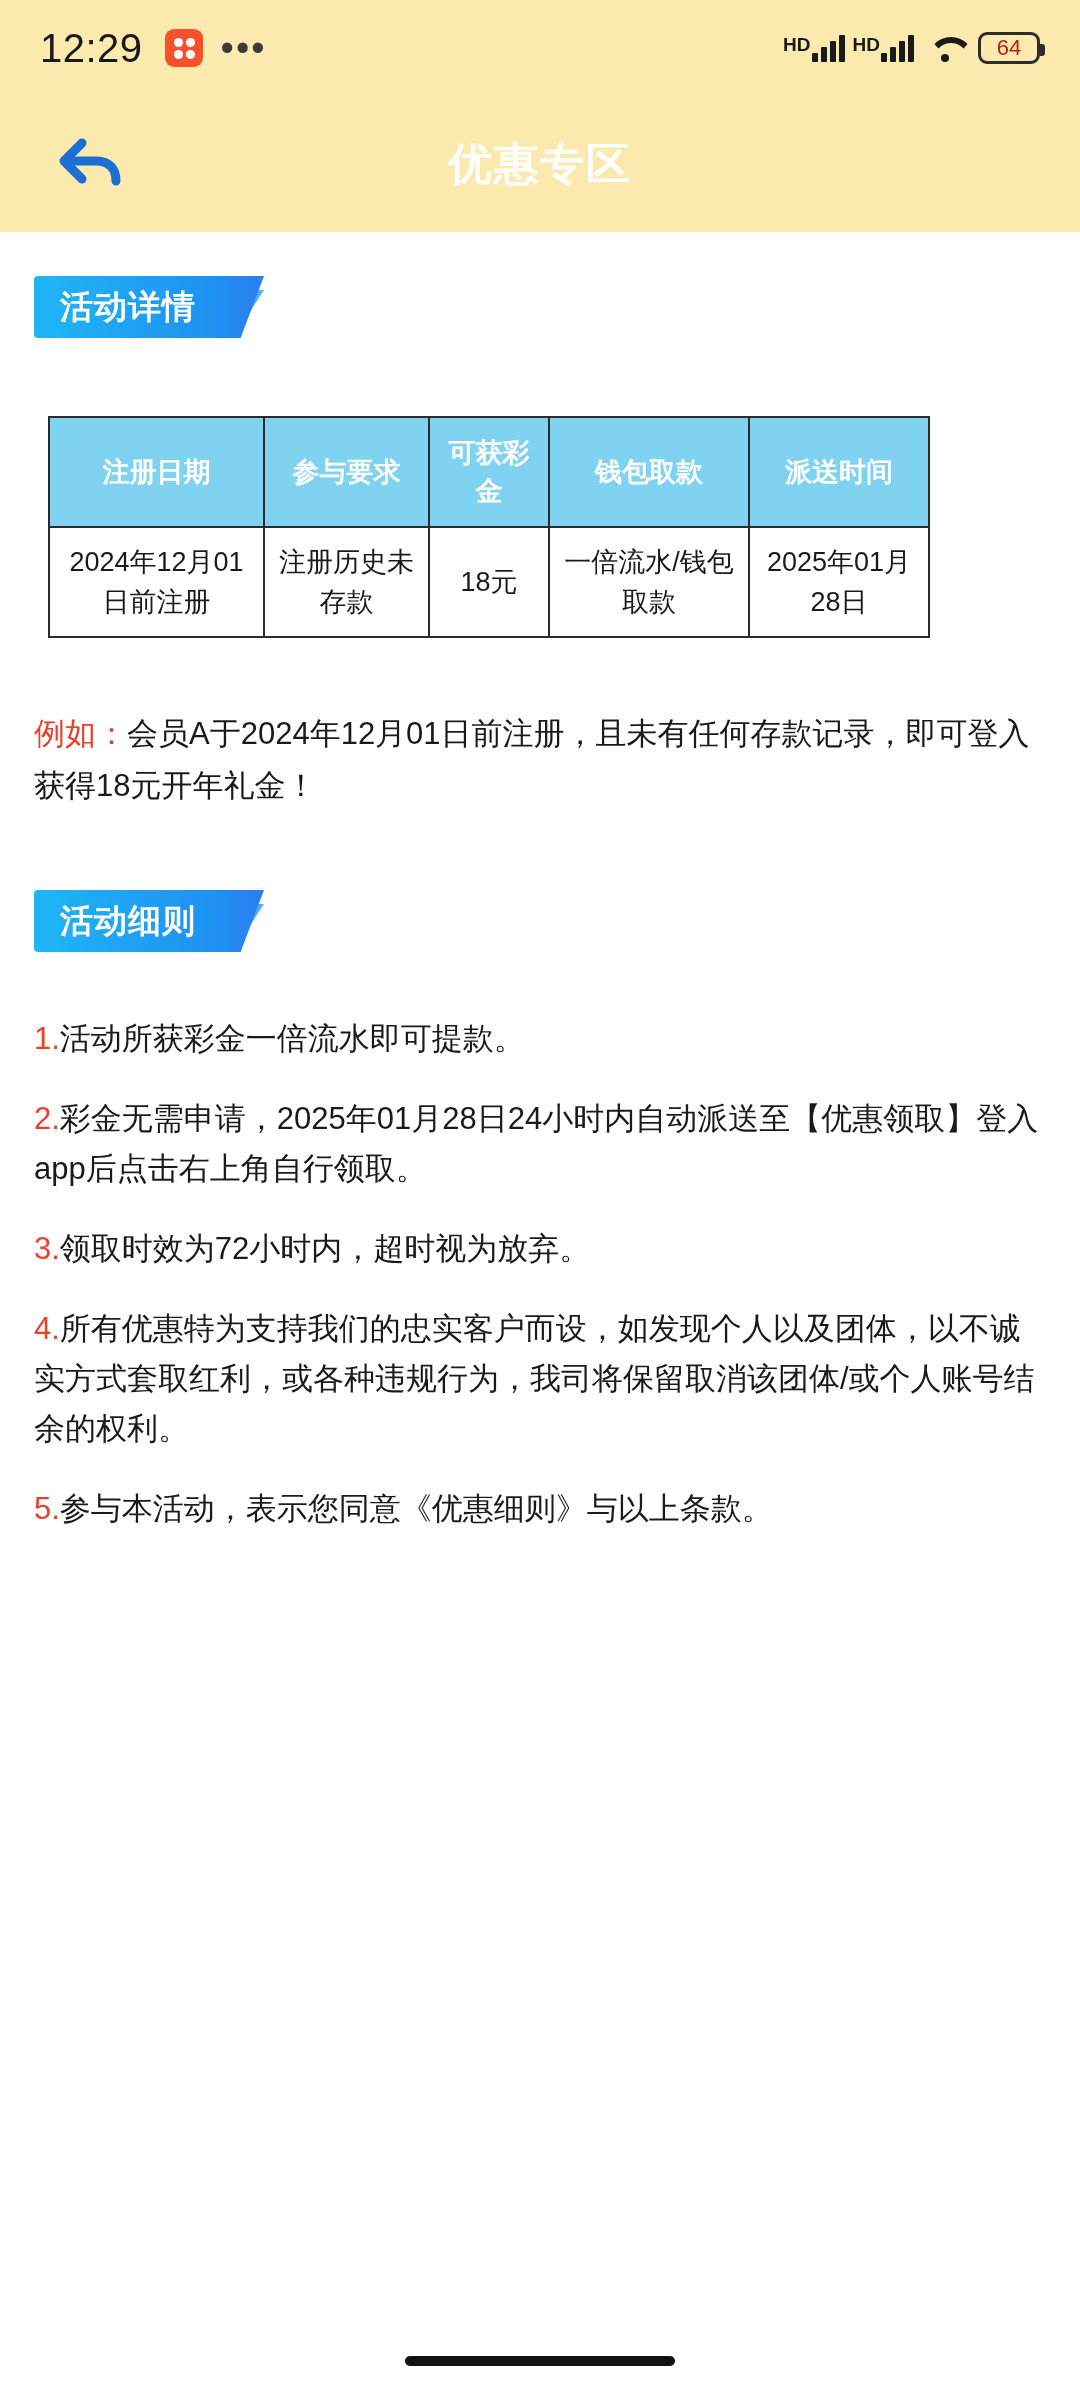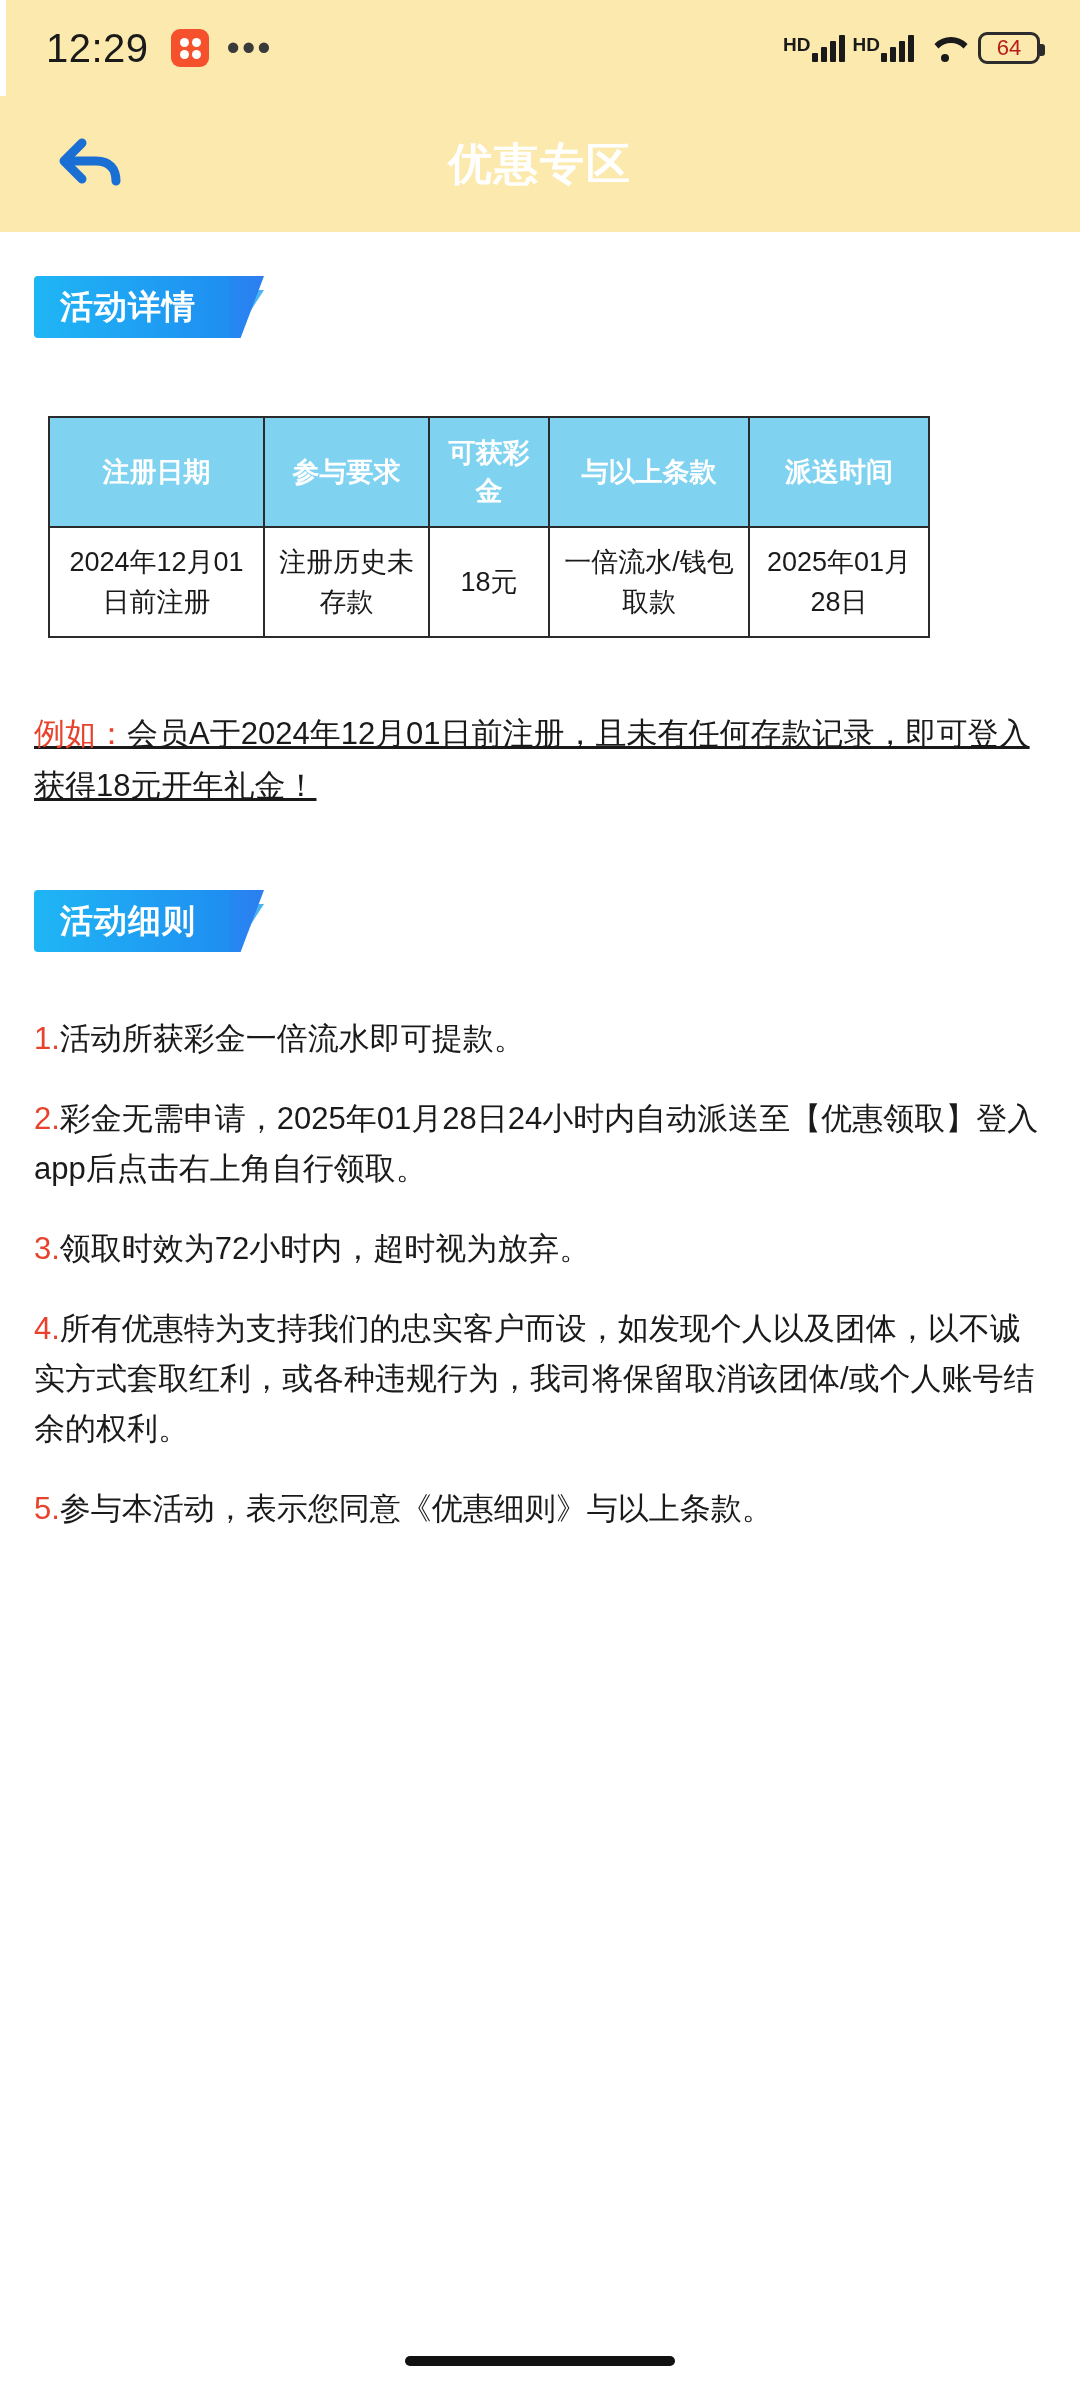--- a/index.html
+++ b/index.html
@@ -12,21 +12,20 @@
   }
 
   
   .statusbar {
     height: 96px;
     background: #fbe9ae;
     display: flex;
     align-items: center;
     padding: 4px 40px;
     position: relative;
-    margin-left: 6px;
   }
   .sb-time {
     font-size: 40px;
     color: #1a1a1a;
     letter-spacing: 0.5px;
     font-weight: 400;
   }
   .sb-appicon {
     width: 38px; height: 38px;
     background: #f4512c;
@@ -221,21 +220,20 @@
   col.c2 { width: 165px; }
   col.c3 { width: 120px; }
   col.c4 { width: 200px; }
   col.c5 { width: 180px; }
 
   .example {
     margin: 70px 34px 0 34px;
     font-size: 31px;
     line-height: 52px;
     color: #1a1a1a;
-    text-decoration: underline;
   }
   .example .hl { color: #e8412c; }
 
   .rules {
     margin: 46px 34px 0 34px;
   }
   .rule {
     font-size: 31px;
     line-height: 50px;
     color: #1a1a1a;
@@ -315,21 +313,21 @@
         <col class="c2">
         <col class="c3">
         <col class="c4">
         <col class="c5">
       </colgroup>
     <thead>
       <tr>
         <th>注册日期</th>
         <th>参与要求</th>
         <th>可获彩金</th>
-        <th>与以上条款</th>
+        <th>钱包取款</th>
         <th>派送时间</th>
       </tr>
     </thead>
     <tbody>
       <tr>
         <td>2024年12月01日前注册</td>
         <td>注册历史未存款</td>
         <td>18元</td>
         <td>一倍流水/钱包取款</td>
         <td>2025年01月28日</td>

